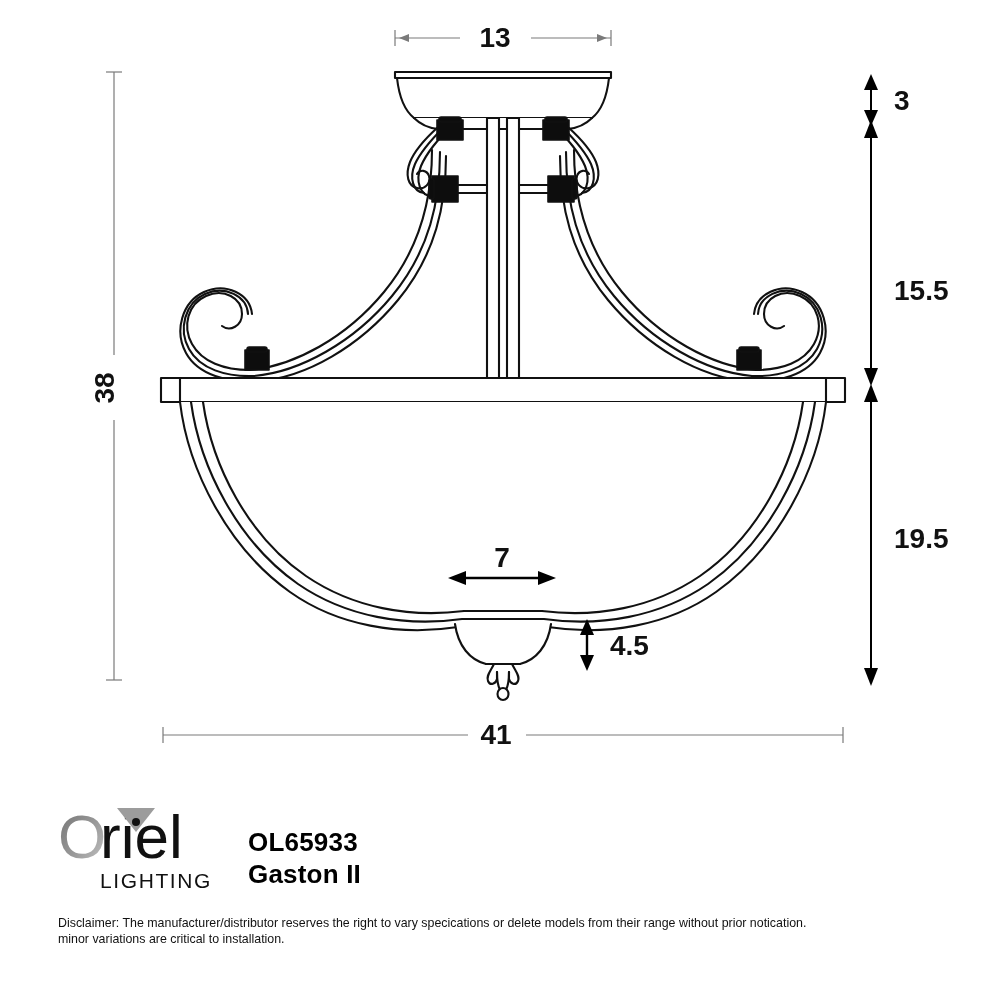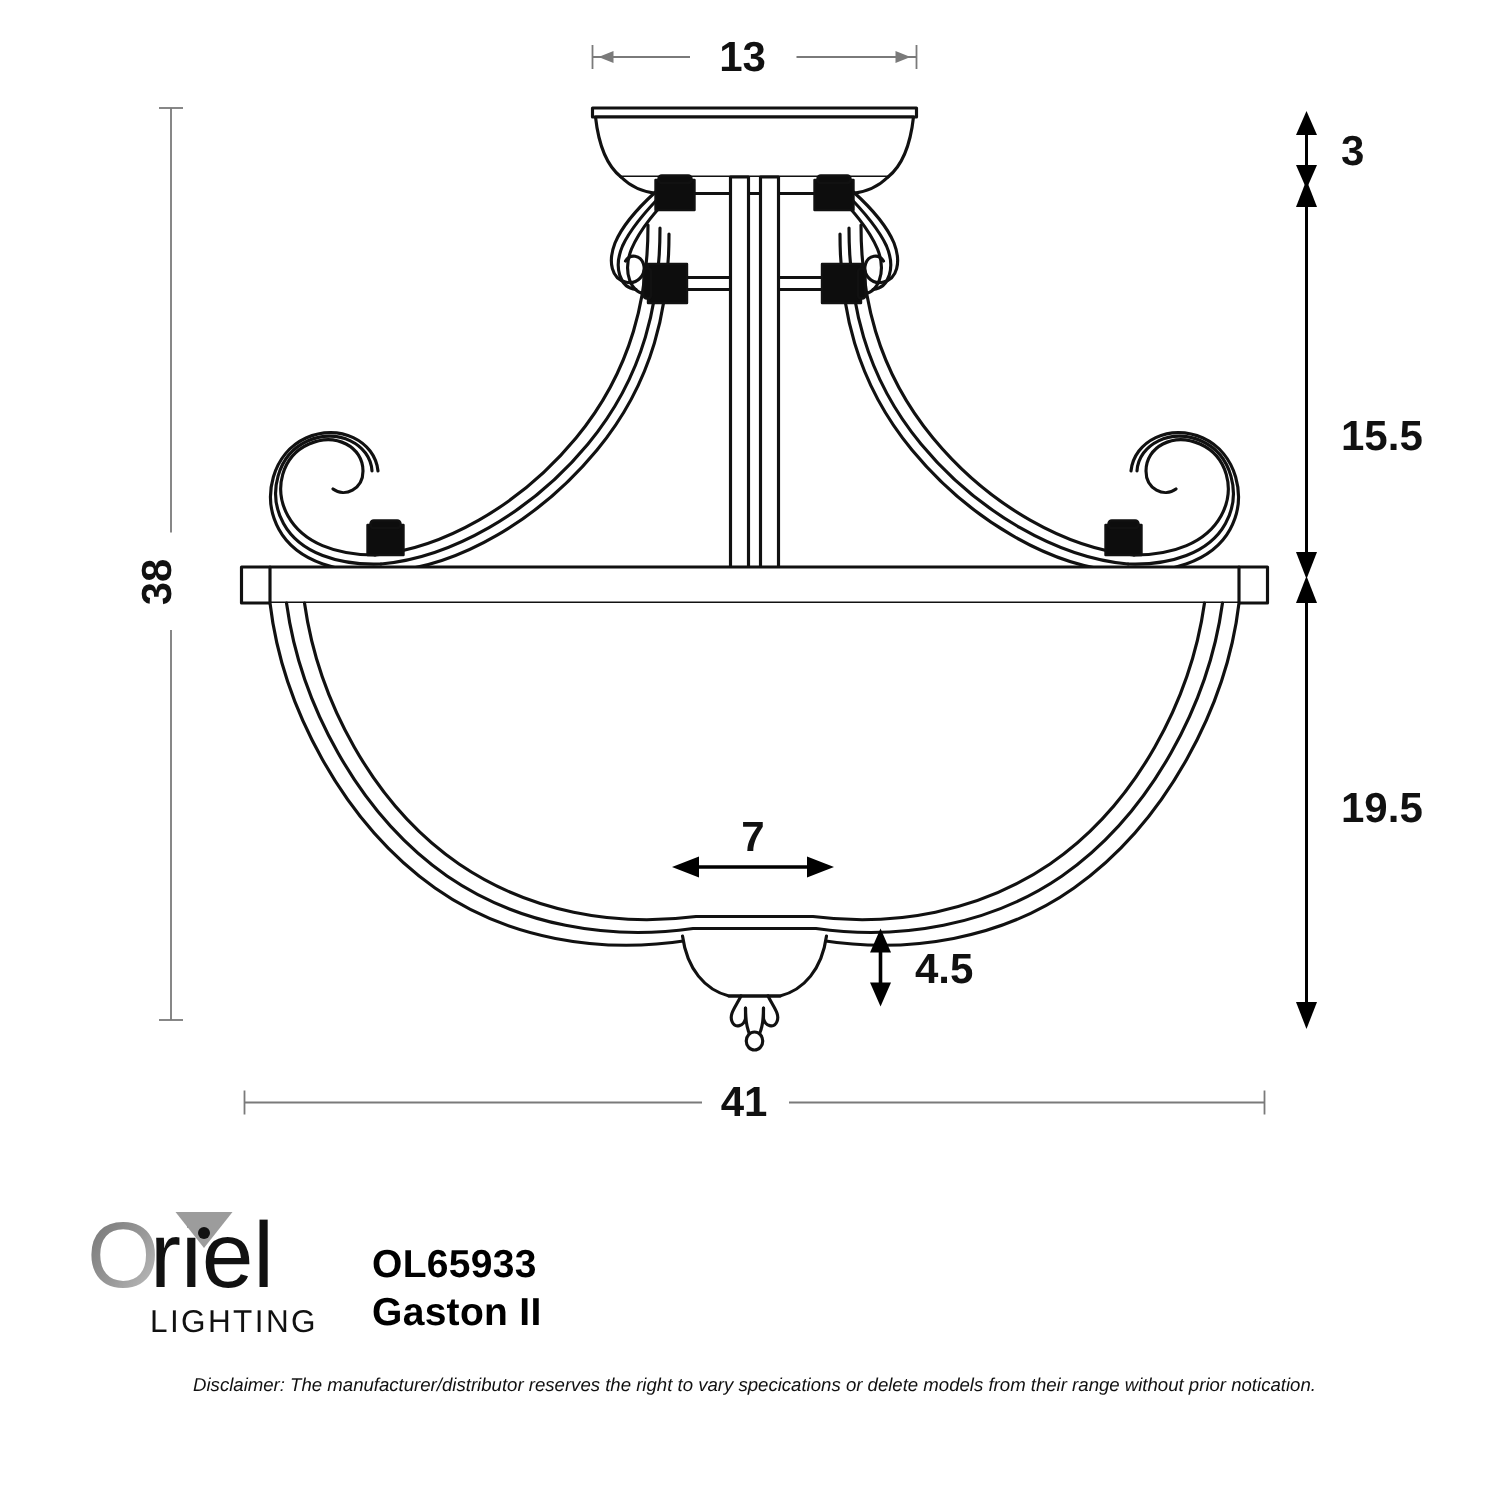--- a/index.html
+++ b/index.html
@@ -22,22 +22,21 @@
     position:absolute;left:190px;top:20px;
     font-weight:bold;font-size:26px;line-height:32px;
     letter-spacing:.2px;
   }
   .prod div{white-space:nowrap;}
 
   
   .disclaimer{
     position:absolute;left:58px;top:915px;width:890px;
     font-size:12.4px;line-height:16.4px;color:#111;
-    text-align:center;
-    font-style:italic;
+    text-align:left;
   }
   .disclaimer span{display:block;}
 </style>
 </head>
 <body>
 
 <div id="sheet">
 <svg width="1000" height="1000" viewBox="0 0 1000 1000" xmlns="http://www.w3.org/2000/svg">
 
   <defs>
@@ -309,13 +308,14 @@
   </svg>
 
   <div class="prod">
     <div>OL65933</div>
     <div>Gaston II</div>
   </div>
 </div>
 
 <div class="disclaimer">
   <span>Disclaimer: The manufacturer/distributor reserves the right to vary specications or delete models from their range without prior notication.</span>
+  <span>minor variations are critical to installation.</span>
 </div>
 
 </body></html>

